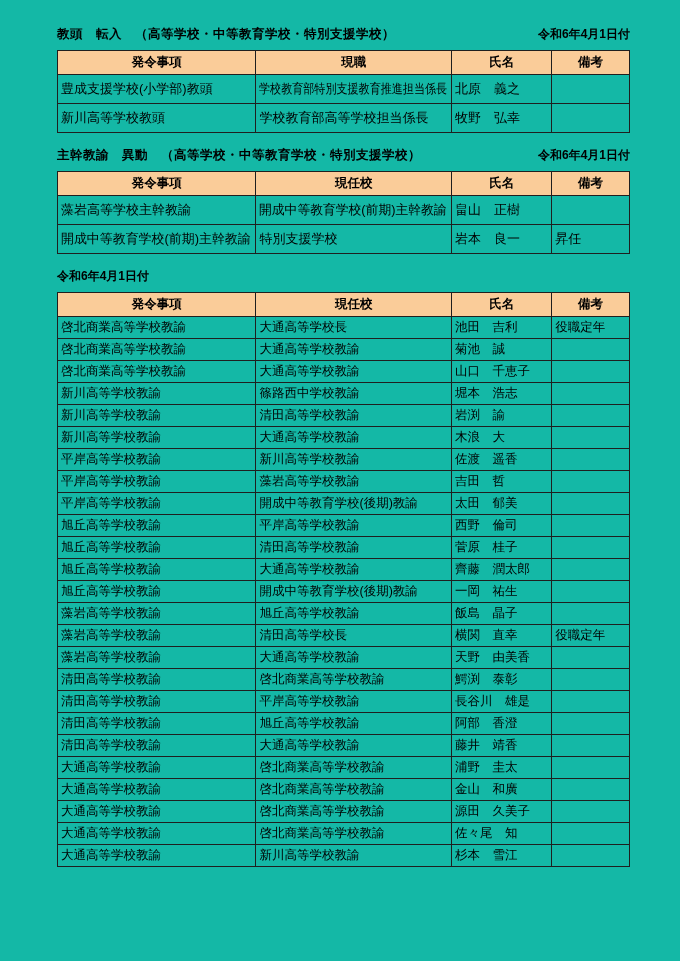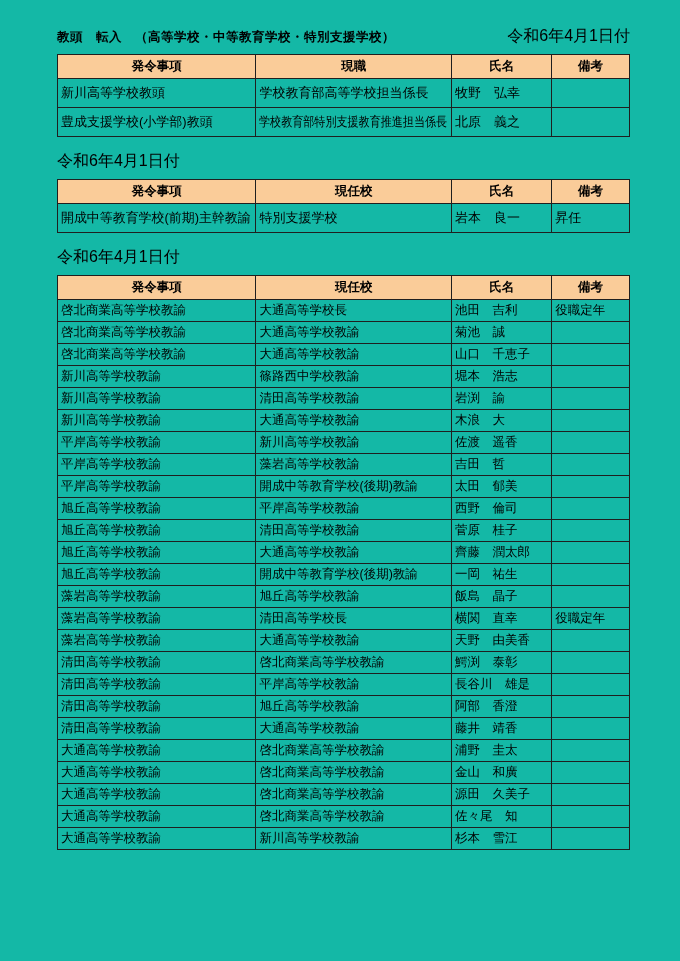--- a/index.html
+++ b/index.html
@@ -2,21 +2,21 @@
 <html style="--header-fill: #FACC99; --border-color: #1f1f1f;"><head>
 <meta charset="utf-8">
 <style>
   :root { --header-fill:#FACC99; --border-color:#1f1f1f; }
   html,body { margin:0; padding:0; background:#ffffff; }
   body { font-family:"Liberation Sans","DejaVu Sans",sans-serif; color:#000; }
   .page { width:680px; height:961px; box-sizing:border-box; padding:26px 50px 0 57px; position:relative; background:#14b8a6; }
   .section { margin-bottom:14px; }
   .section-head { display:flex; justify-content:space-between; align-items:baseline; margin-bottom:7px; }
   .section-title { font-size:12.5px; font-weight:bold; letter-spacing:0.5px; }
-  .section-date { font-size:16px; font-weight:normal; }
+  .section-date { font-size:12px; font-weight:bold; }
   table { border-collapse:collapse; width:100%; table-layout:fixed; }
   th, td { border:1px solid var(--border-color); padding:0 3px; overflow:hidden; white-space:nowrap; box-sizing:border-box; }
   th { background:var(--header-fill); font-size:12.5px; font-weight:bold; text-align:center; height:24px; }
   td { font-size:13px; text-align:left; vertical-align:middle; }
   .s0 td, .s1 td { height:29px; }
   .s2 td { height:22px; font-size:12.5px; }
   .c0 { width:34.7%; } .c1 { width:34.2%; } .c2 { width:17.5%;font-family:Liberation Serif, serif; } .c3 { width:13.6%; }
   .fit { display:inline-block; transform-origin:0 50%; white-space:nowrap; }
   .footer { text-align:center; font-size:11px; margin-top:17px; }
   .footer span { margin:0 6px; }
@@ -35,49 +35,56 @@
       <thead>
             <tr>
               <th class="c0">発令事項</th>
               <th class="c1">現職</th>
               <th class="c2">氏名</th>
               <th class="c3">備考</th>
             </tr>
           </thead>
       <tbody>
             <tr>
+              <td class="c0"><span class="fit">豊成支援学校(小学部)教頭</span></td>
+              <td class="c1"><span class="fit" style="transform: scaleX(0.851);">学校教育部特別支援教育推進担当係長</span></td>
+              <td class="c2"><span class="fit">北原　義之</span></td>
+              <td class="c3"><span class="fit"></span></td>
+            </tr>
+            <tr>
               <td class="c0"><span class="fit">新川高等学校教頭</span></td>
               <td class="c1"><span class="fit">学校教育部高等学校担当係長</span></td>
               <td class="c2"><span class="fit">牧野　弘幸</span></td>
               <td class="c3"><span class="fit"></span></td>
             </tr>
-            <tr>
-              <td class="c0"><span class="fit">豊成支援学校(小学部)教頭</span></td>
-              <td class="c1"><span class="fit" style="transform: scaleX(0.851);">学校教育部特別支援教育推進担当係長</span></td>
-              <td class="c2"><span class="fit">北原　義之</span></td>
-              <td class="c3"><span class="fit"></span></td>
-            </tr>
           </tbody>
     </table>
   </section>
 
   <section class="section">
     <div class="section-head">
+      <span class="section-title">主幹教諭　異動　（高等学校・中等教育学校・特別支援学校）</span>
       <span class="section-date">令和6年4月1日付</span>
     </div>
     <table class="s1">
       <thead>
             <tr>
               <th class="c0">発令事項</th>
               <th class="c1">現任校</th>
               <th class="c2">氏名</th>
               <th class="c3">備考</th>
             </tr>
           </thead>
       <tbody>
+            <tr>
+              <td class="c0"><span class="fit">藻岩高等学校主幹教諭</span></td>
+              <td class="c1"><span class="fit" style="transform: scaleX(0.984);">開成中等教育学校(前期)主幹教諭</span></td>
+              <td class="c2"><span class="fit">畠山　正樹</span></td>
+              <td class="c3"><span class="fit"></span></td>
+            </tr>
             <tr>
               <td class="c0"><span class="fit" style="transform: scaleX(0.995);">開成中等教育学校(前期)主幹教諭</span></td>
               <td class="c1"><span class="fit">特別支援学校</span></td>
               <td class="c2"><span class="fit">岩本　良一</span></td>
               <td class="c3"><span class="fit">昇任</span></td>
             </tr>
           </tbody>
     </table>
   </section>
 

